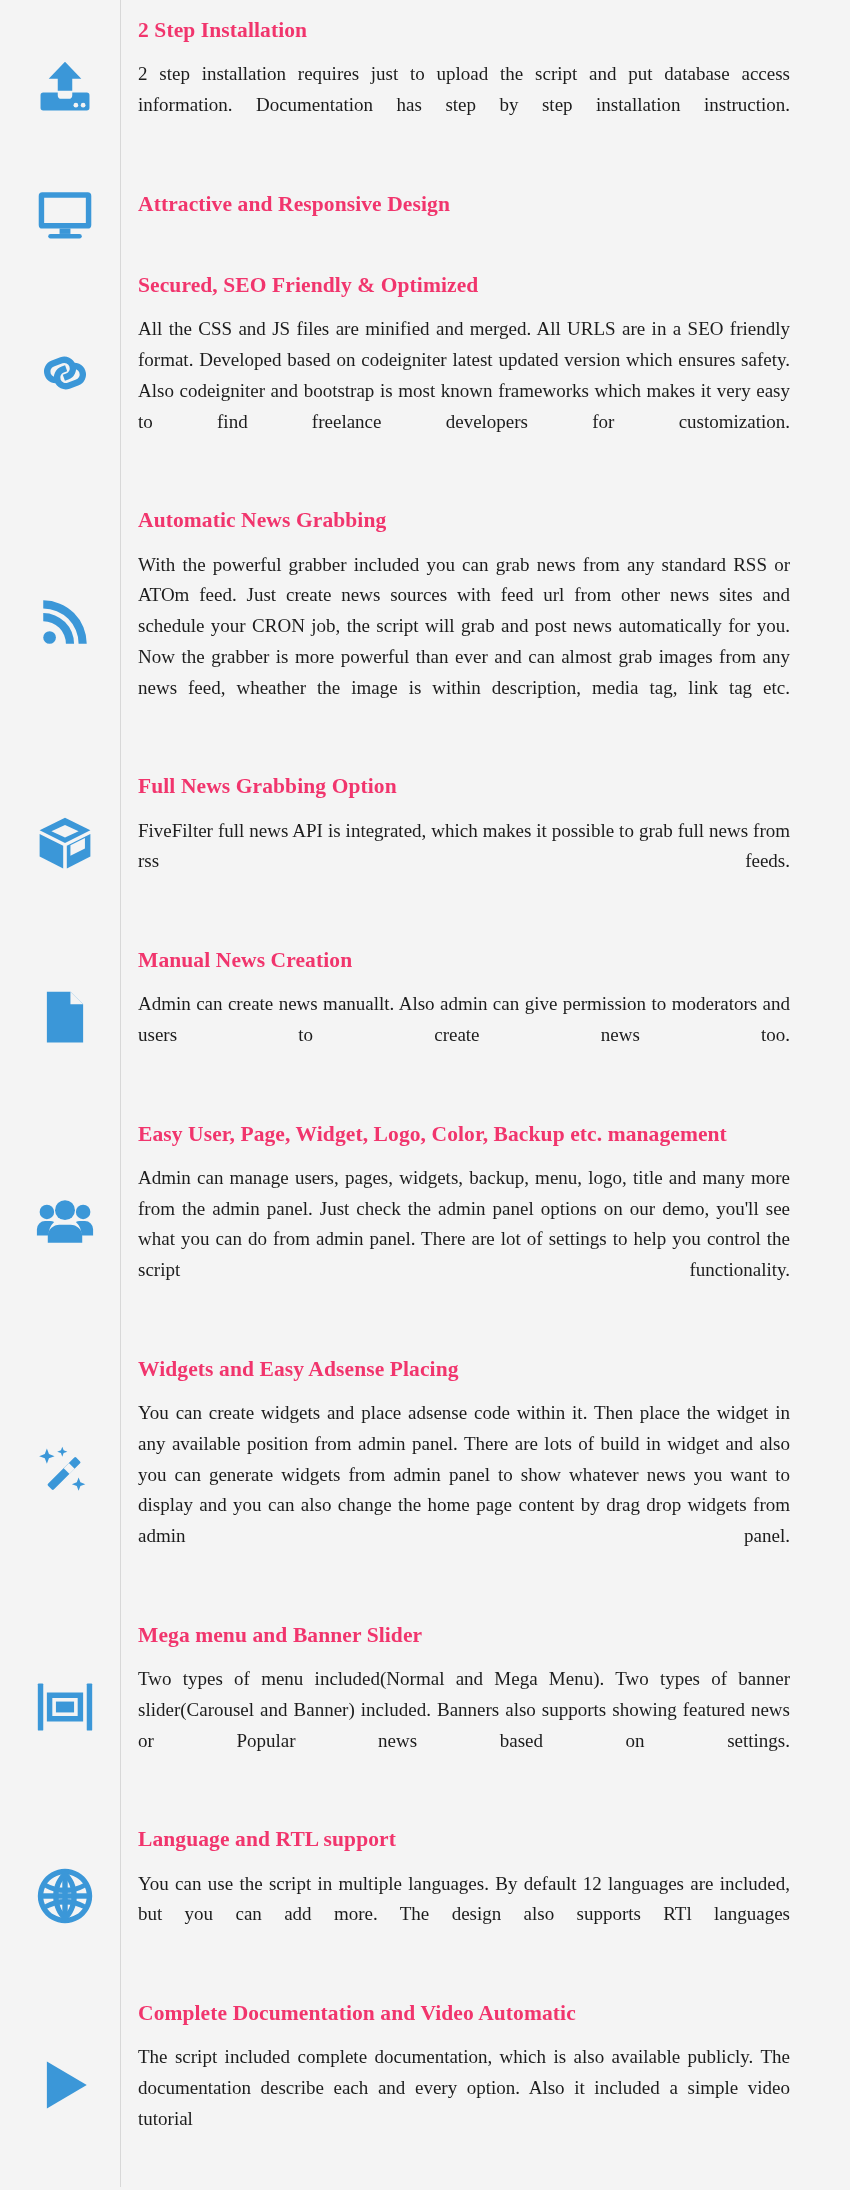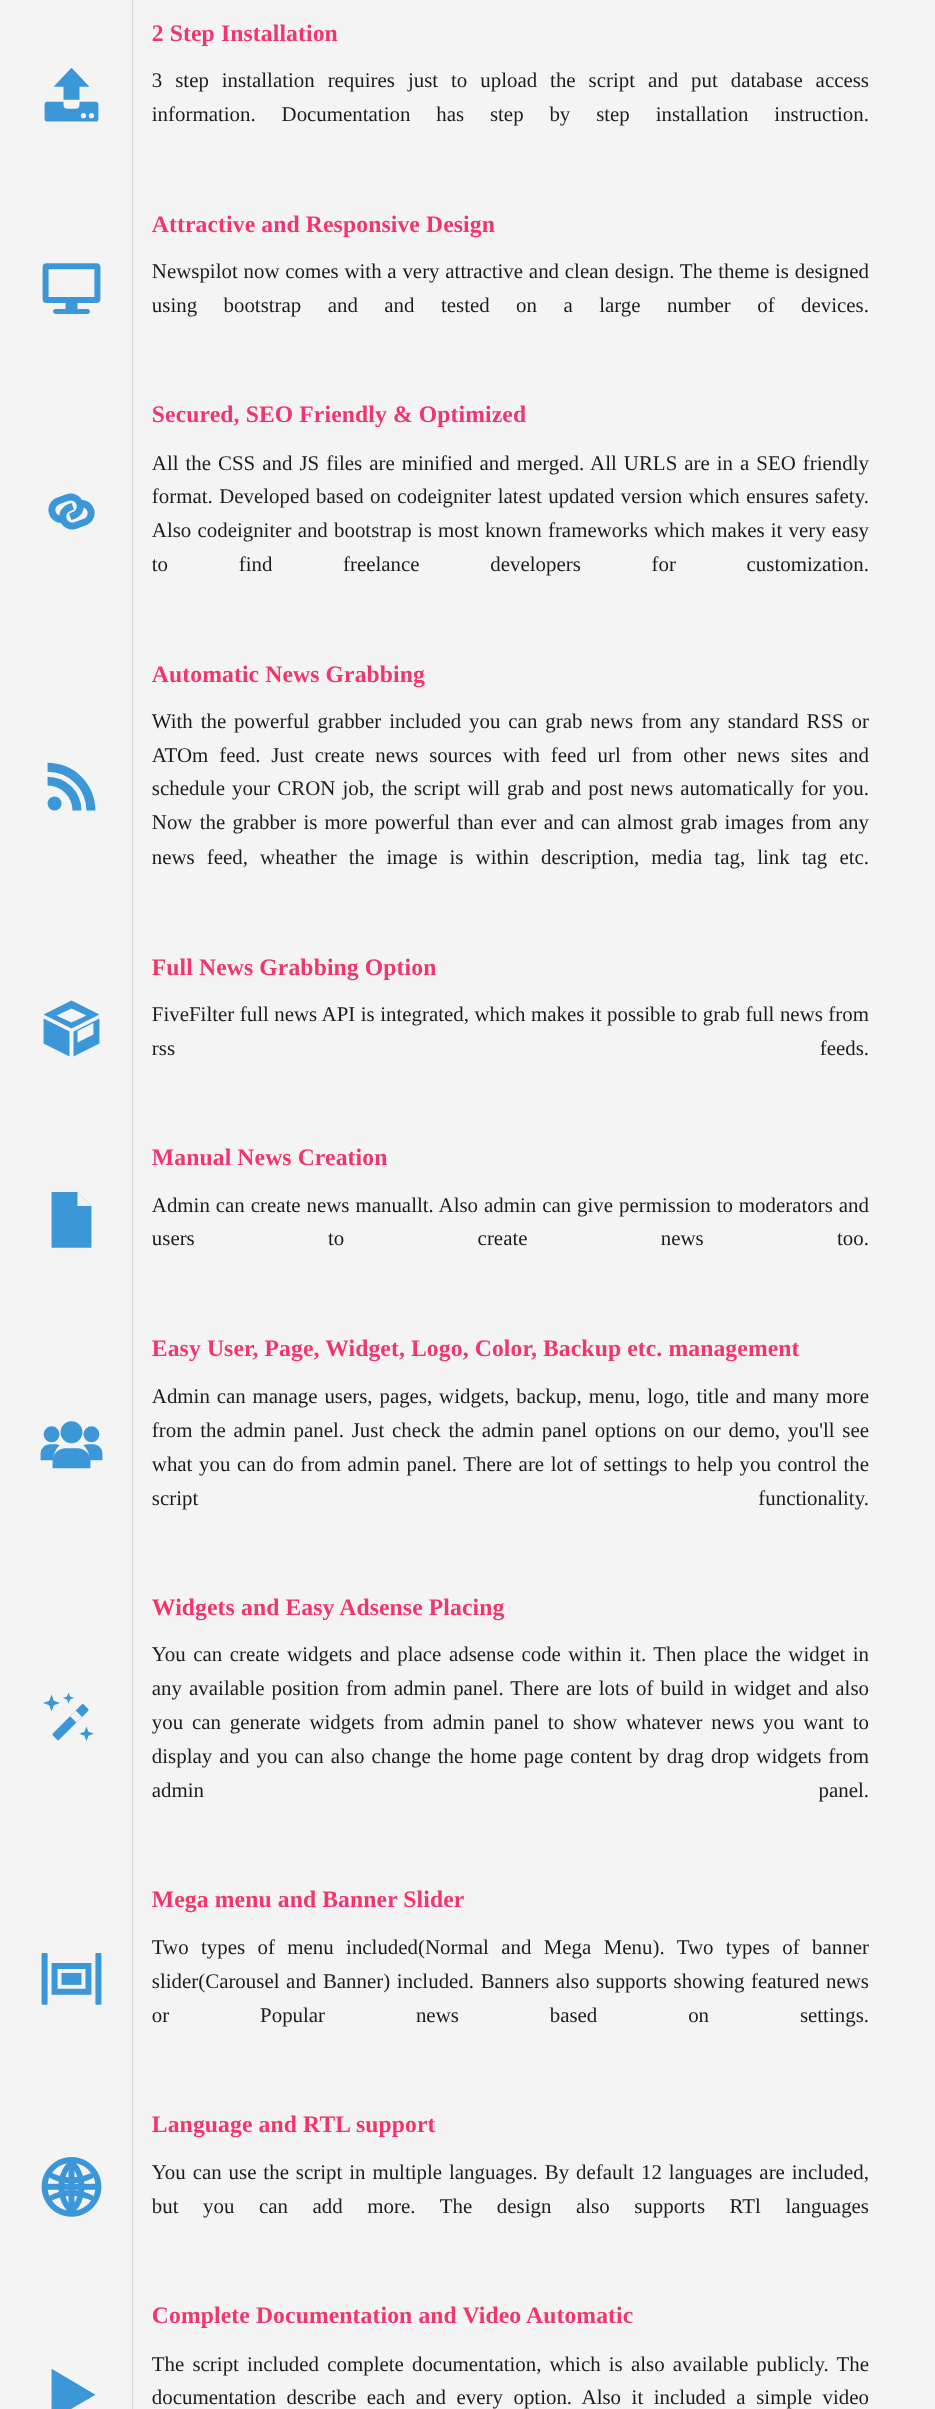--- a/index.html
+++ b/index.html
@@ -89,37 +89,36 @@
         <svg viewBox="0 0 64 64" aria-hidden="true">
           <path d="M32 4 L50 23 H40 V36 H24 V23 H14 Z"></path>
           <path d="M8 38 h16 v3 a4 4 0 0 0 4 4 h8 a4 4 0 0 0 4 -4 v-3 h16 a3 3 0 0 1 3 3 v14 a3 3 0 0 1 -3 3 H8 a3 3 0 0 1 -3 -3 V41 a3 3 0 0 1 3 -3 z"></path>
           <circle cx="44" cy="52" r="2.6" fill="#f4f4f4"></circle>
           <circle cx="52" cy="52" r="2.6" fill="#f4f4f4"></circle>
         </svg>
       </span>
     </div>
     <div class="text-cell">
       <h3 class="feature-title">2 Step Installation</h3>
-      <p class="feature-desc">3 step installation requires just to upload the script and put database access information. Documentation has step by step installation instruction.</p>
+      <p class="feature-desc">2 step installation requires just to upload the script and put database access information. Documentation has step by step installation instruction.</p>
     </div>
   </div>
 
   <div class="feature-row">
     <div class="icon-cell">
       <span class="icon-wrap">
         <svg viewBox="0 0 64 64" aria-hidden="true">
           <path d="M7 8 h50 a4 4 0 0 1 4 4 v32 a4 4 0 0 1 -4 4 H7 a4 4 0 0 1 -4 -4 V12 a4 4 0 0 1 4 -4 z m2 6 v28 h46 V14 z"></path>
           <path d="M26 48 h12 v6 h-12 z"></path>
           <path d="M16 54 h32 a2.5 2.5 0 0 1 0 5 H16 a2.5 2.5 0 0 1 0 -5 z"></path>
         </svg>
       </span>
     </div>
     <div class="text-cell">
       <h3 class="feature-title">Attractive and Responsive Design</h3>
-      <p class="feature-desc">Newspilot now comes with a very attractive and clean design. The theme is designed using bootstrap and and tested on a large number of devices.</p>
     </div>
   </div>
 
   <div class="feature-row">
     <div class="icon-cell">
       <span class="icon-wrap">
         <svg viewBox="0 0 64 64" aria-hidden="true">
           <g transform="rotate(-20 32 32)">
             <path d="M23 14 h10 a13 13 0 0 1 0 26 h-4 v-7 h4 a6 6 0 0 0 0 -12 h-10 a6 6 0 0 0 0 12 h1 v7 h-1 a13 13 0 0 1 0 -26 z"></path>
             <path d="M41 50 h-10 a13 13 0 0 1 0 -26 h4 v7 h-4 a6 6 0 0 0 0 12 h10 a6 6 0 0 0 0 -12 h-1 v-7 h1 a13 13 0 0 1 0 26 z"></path>

